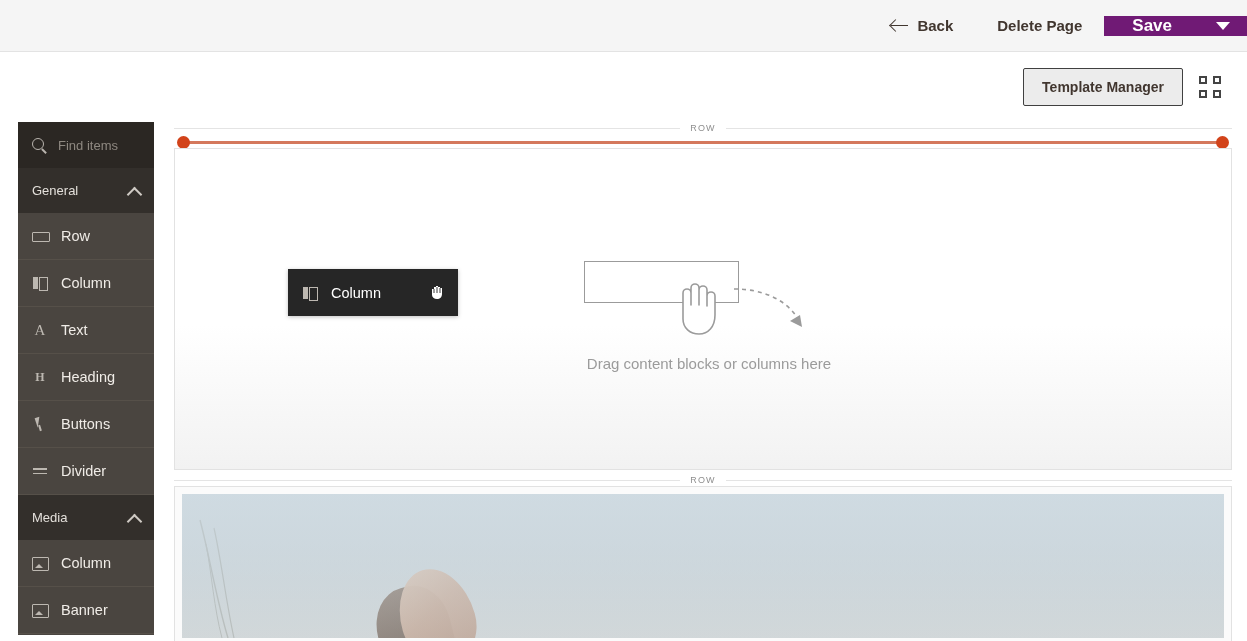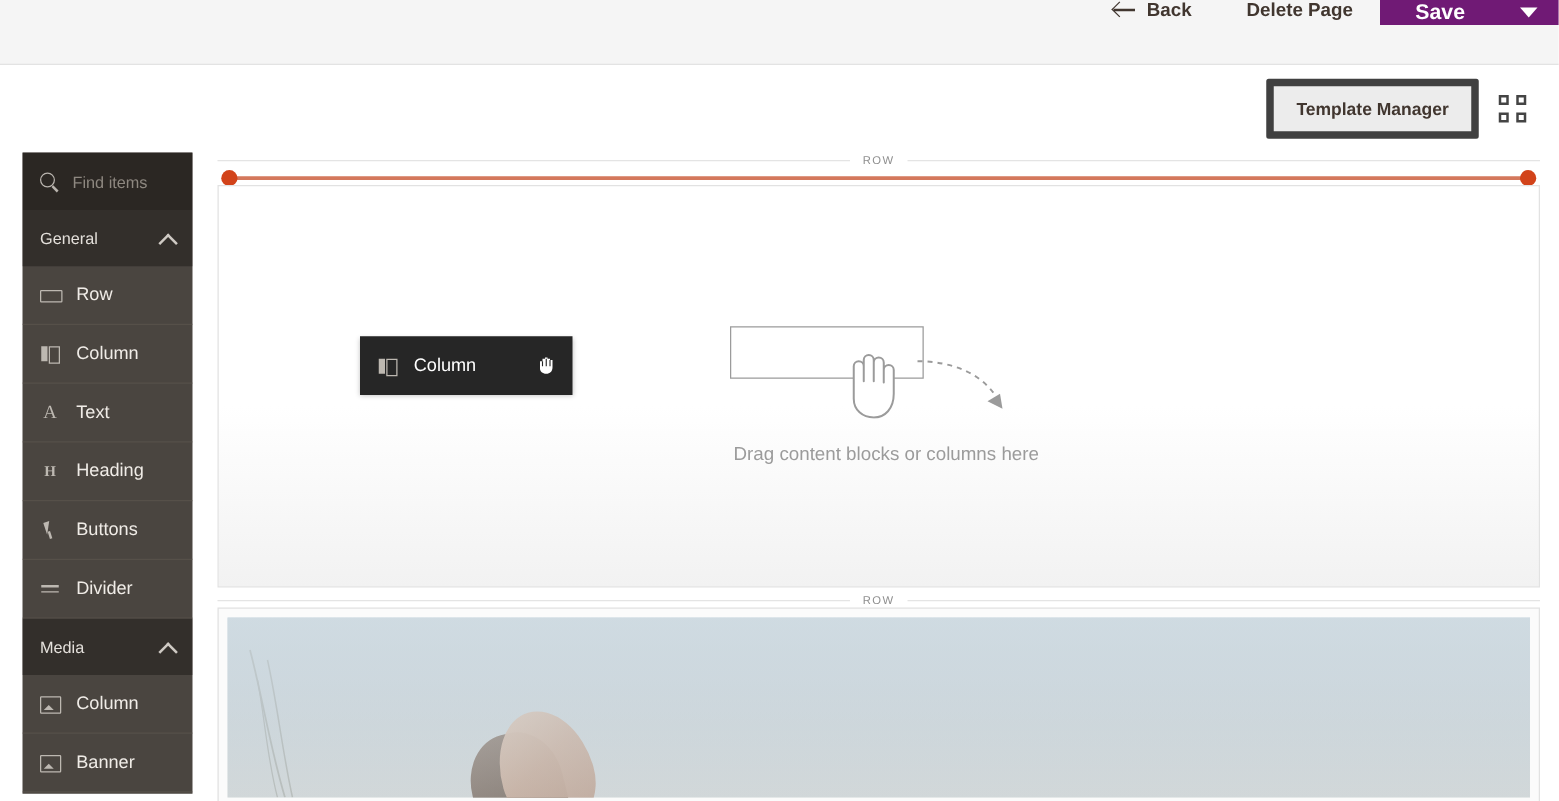--- a/index.html
+++ b/index.html
@@ -23,21 +23,21 @@
     font-size: 30px;
     font-weight: 400;
     color: #41362f;
     letter-spacing: -0.2px;
     padding-left: 8px;
     line-height: 1;
   }
   .header-actions {
     margin-left: auto;
     display: flex;
-    align-items: flex-start;
+    align-items: center;
     height: 52px;
   }
   .hdr-btn {
     display: flex;
     align-items: center;
     gap: 9px;
     padding: 0 22px;
     font-size: 15px;
     font-weight: bold;
     color: #41362f;
@@ -109,21 +109,21 @@
     height: 70px;
     background: #ffffff;
     display: flex;
     align-items: center;
     justify-content: flex-end;
     padding-right: 16px;
     gap: 16px;
   }
   .template-manager-btn {
     background: #ececec;
-    border: 6px solid #404040;
+    border: 1px solid #404040;
     border-radius: 2px;
     padding: 10px 18px;
     font-size: 14px;
     font-weight: bold;
     color: #41362f;
     cursor: pointer;
   }
   .fullscreen-icon {
     width: 22px; height: 22px;
     position: relative;

